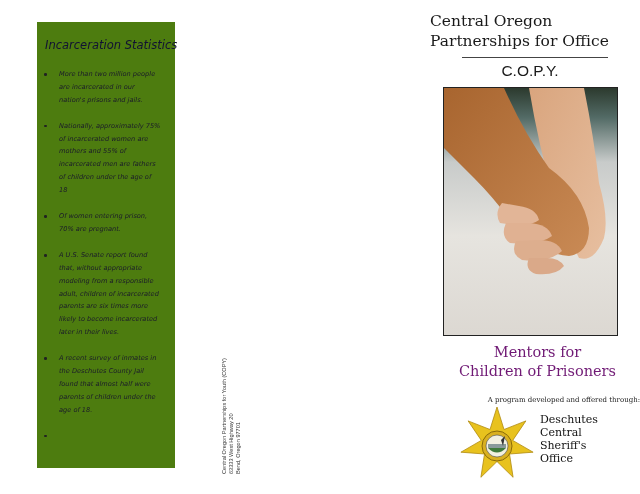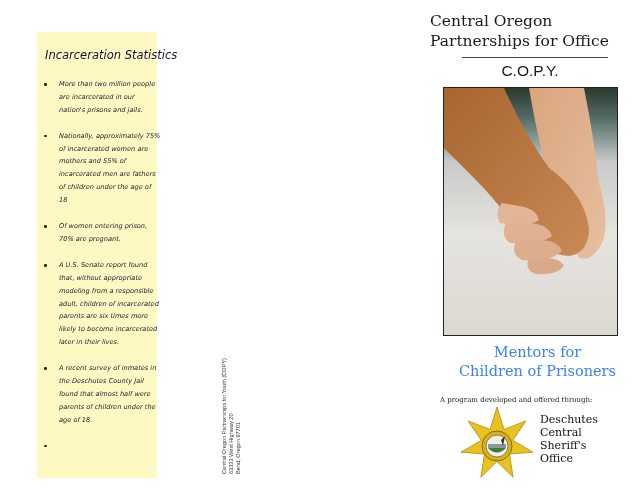--- a/index.html
+++ b/index.html
@@ -2,22 +2,22 @@
 <html><head>
 <meta charset="utf-8">
 <style>
   html, body { margin: 0; padding: 0; }
   body {
     width: 640px; height: 494px; position: relative; overflow: hidden;
     background: #ffffff;
     font-family: "Liberation Sans", sans-serif;
   }
   .stats-panel {
-    position: absolute; left: 37px; top: 32px; width: 120px; height: 446px;
-    background: #fef9c3;
+    position: absolute; left: 37px; top: 22px; width: 138px; height: 446px;
+    background: #4d7c0f;
     box-sizing: border-box;
   }
   .stats-title {
     position: absolute; left: 8px; top: 16px; width: 128px;
     font-family: "DejaVu Sans", sans-serif; font-style: italic;
     font-size: 11.5px; color: #111133; letter-spacing: 0;
     white-space: nowrap;
   }
   .stats-list {
     position: absolute; left: 0; top: 46px; width: 138px;
@@ -51,24 +51,24 @@
     position: absolute; left: 430px; top: 62px; width: 200px; text-align: center;
     font-family: Liberation Sans, sans-serif; font-size: 15.5px; color: #1a1a1a;
   }
   .photo {
     position: absolute; left: 443px; top: 87px; width: 175px; height: 249px;
     border: 1px solid #222; box-sizing: border-box; overflow: hidden;
     background: linear-gradient(180deg, #2c3a2e 0%, #536b66 12%, #c8cbca 30%, #e6e4df 60%, #dcd8d2 100%);
   }
   .program-title {
     position: absolute; left: 440px; top: 343px; width: 195px; text-align: center;
-    font-family: "DejaVu Serif", serif; font-size: 14.5px; line-height: 19px; color: #3b82f6;
+    font-family: "DejaVu Serif", serif; font-size: 14.5px; line-height: 19px; color: #701a75;
   }
   .program-sub {
-    position: absolute; left: 440px; top: 396px; width: 200px; text-align: left;
+    position: absolute; left: 440px; top: 396px; width: 200px; text-align: right;
     font-family: "DejaVu Serif", serif; font-size: 7px; color: #222; white-space: nowrap;
   }
   .badge {
     position: absolute; left: 459px; top: 406px; width: 76px; height: 76px;
   }
   .sheriff-name {
     position: absolute; left: 540px; top: 413px; width: 80px; text-align: left;
     font-family: "DejaVu Serif", serif; font-size: 11px; line-height: 13px; color: #111;
   }
 </style>

